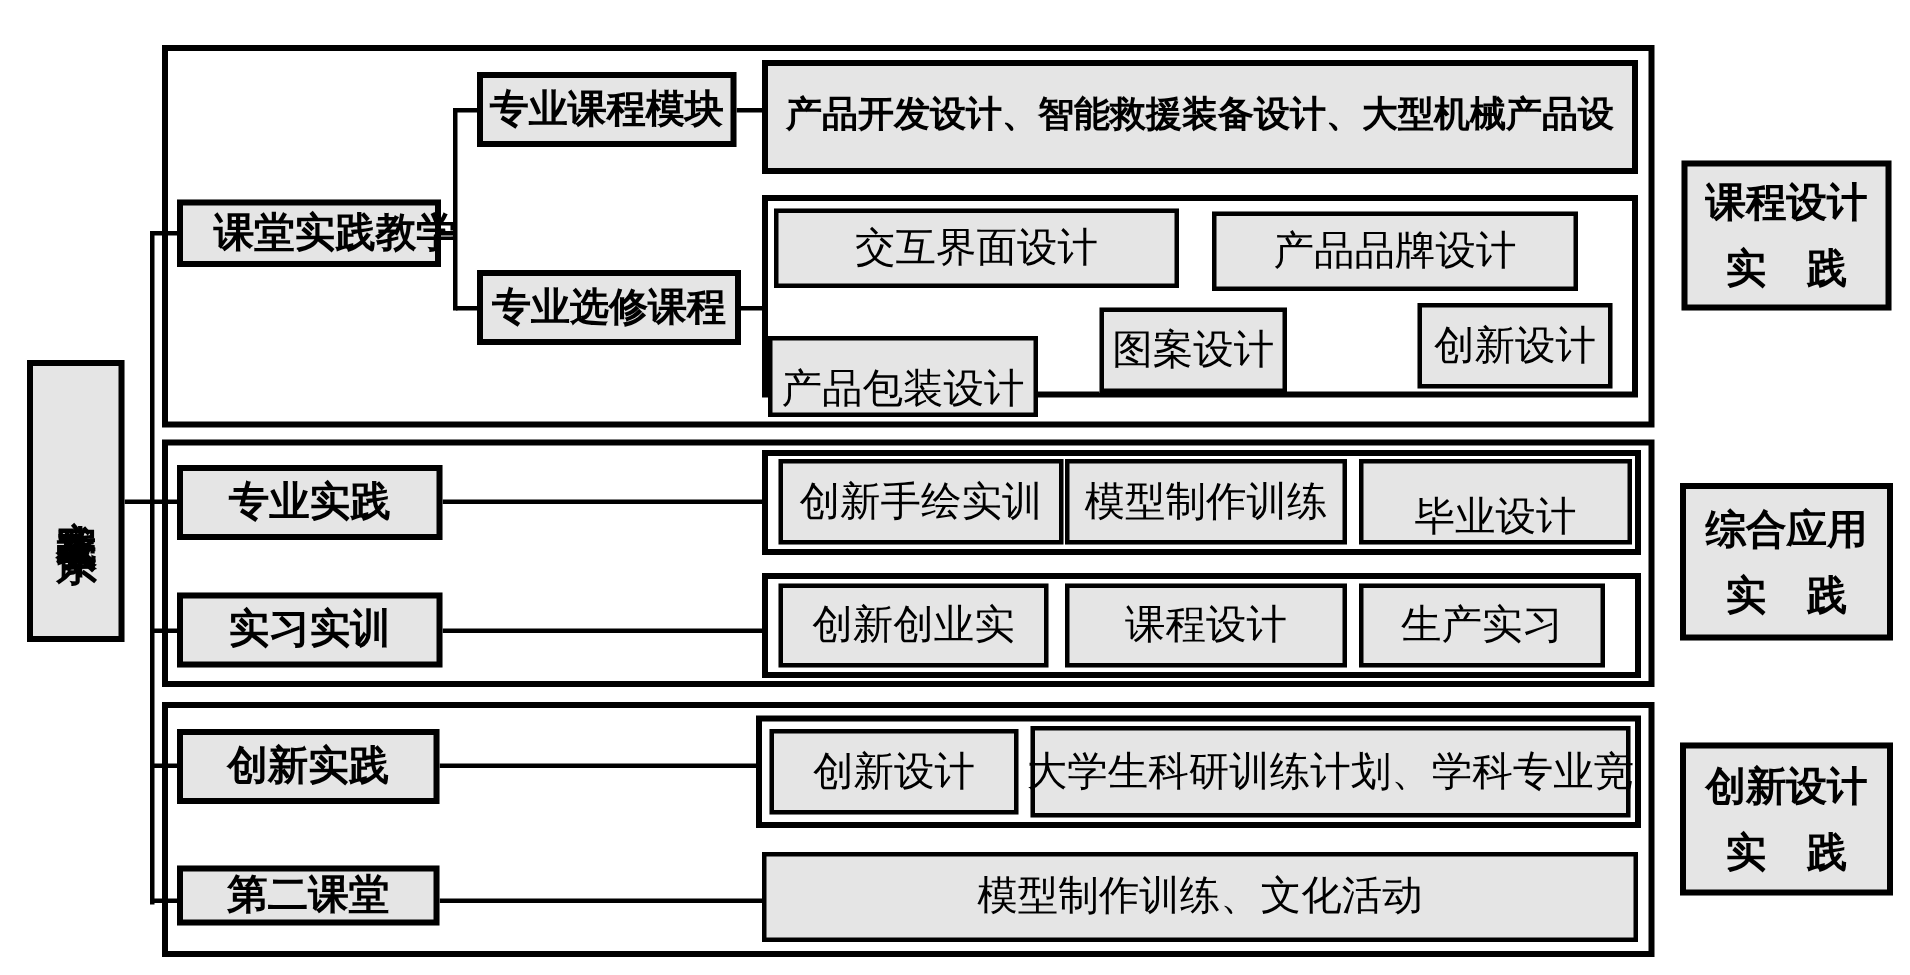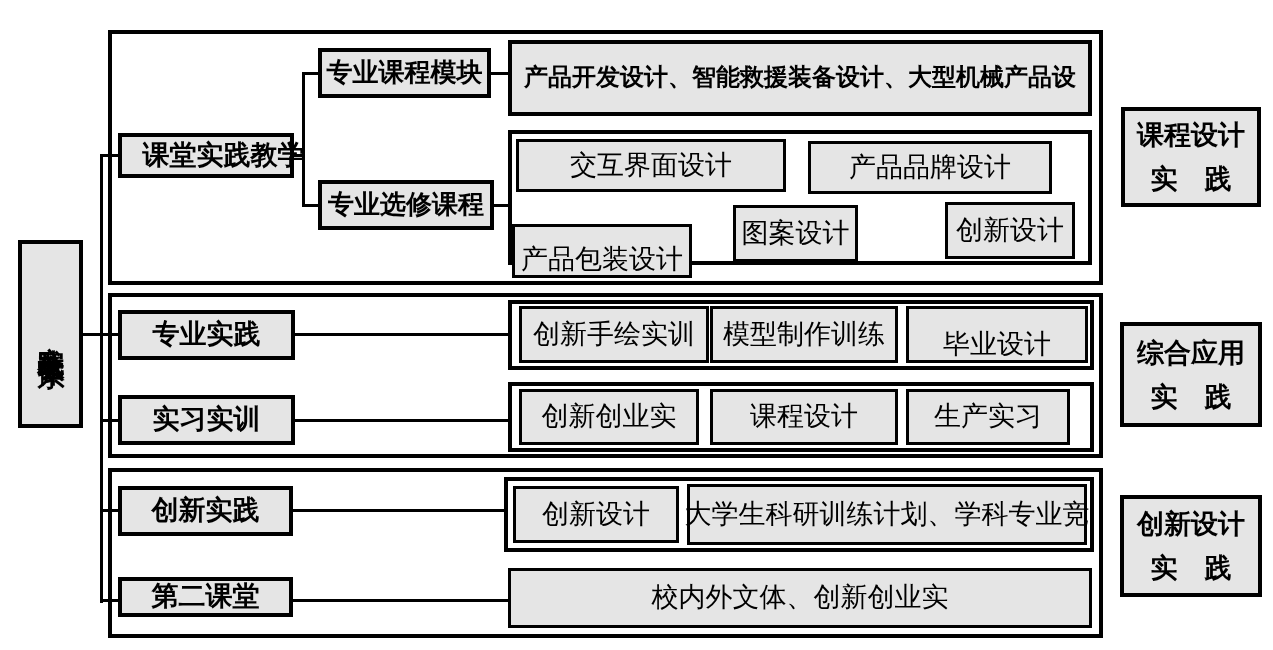--- a/index.html
+++ b/index.html
@@ -128,21 +128,21 @@
     <span>创新设计</span>
   </div>
   <div class="box b3 serif25" style="left:687px;top:484px;width:400px;height:61px;">
     <span>大学生科研训练计划、学科专业竞</span>
   </div>
 
   <div class="box cat" style="left:118px;top:577px;width:175px;height:40px;">
     <span>第二课堂</span>
   </div>
   <div class="box serif25" style="left:508px;top:568px;width:584px;height:60px;border-width:3px;">
-    <span>校内外文体、创新创业实</span>
+    <span>模型制作训练、文化活动</span>
   </div>
 
   <div class="box sidelabel" style="left:1121px;top:107px;width:140px;height:100px;">
     <span class="ln">课程设计</span>
     <span class="ln">实　践</span>
   </div>
   <div class="box sidelabel" style="left:1120px;top:322px;width:142px;height:105px;">
     <span class="ln">综合应用</span>
     <span class="ln">实　践</span>
   </div>

